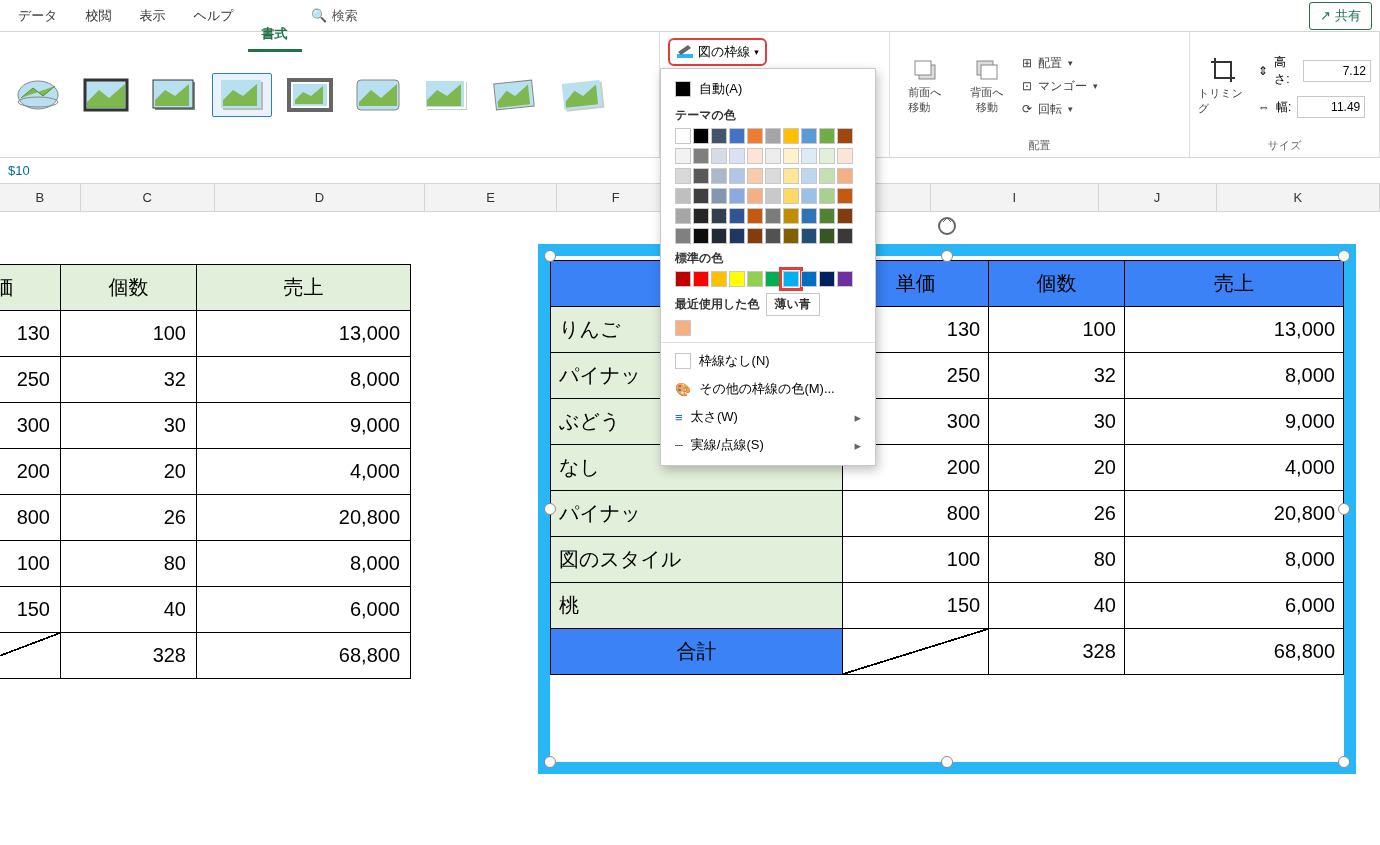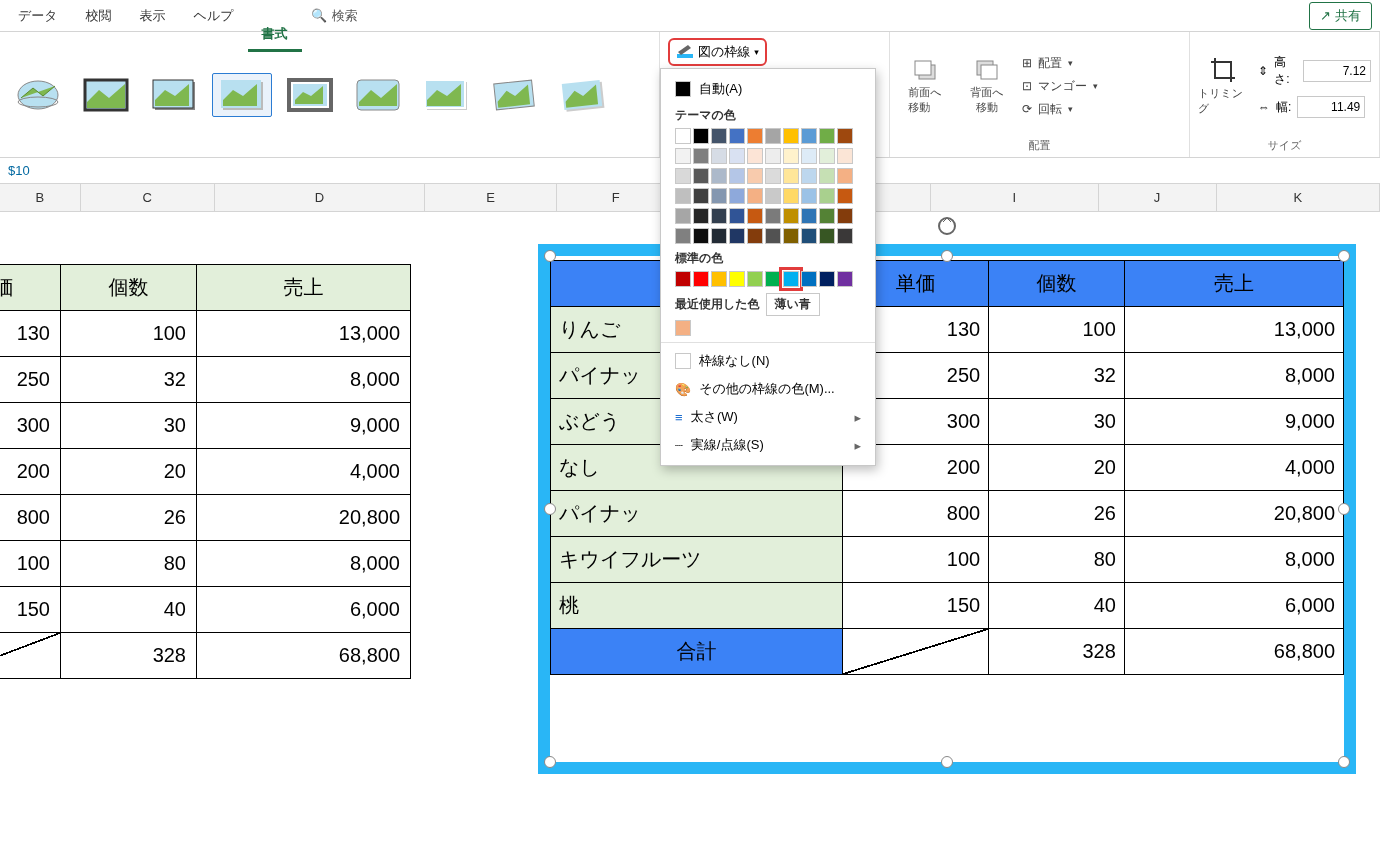--- a/index.html
+++ b/index.html
@@ -461,21 +461,21 @@
             <td class="num">20</td>
             <td class="num">4,000</td>
           </tr>
           <tr>
             <td class="name">パイナッ</td>
             <td class="num">800</td>
             <td class="num">26</td>
             <td class="num">20,800</td>
           </tr>
           <tr>
-            <td class="name">キウイフルーツ</td>
+            <td class="name">図のスタイル</td>
             <td class="num">100</td>
             <td class="num">80</td>
             <td class="num">8,000</td>
           </tr>
           <tr>
             <td class="name">桃</td>
             <td class="num">150</td>
             <td class="num">40</td>
             <td class="num">6,000</td>
           </tr>

